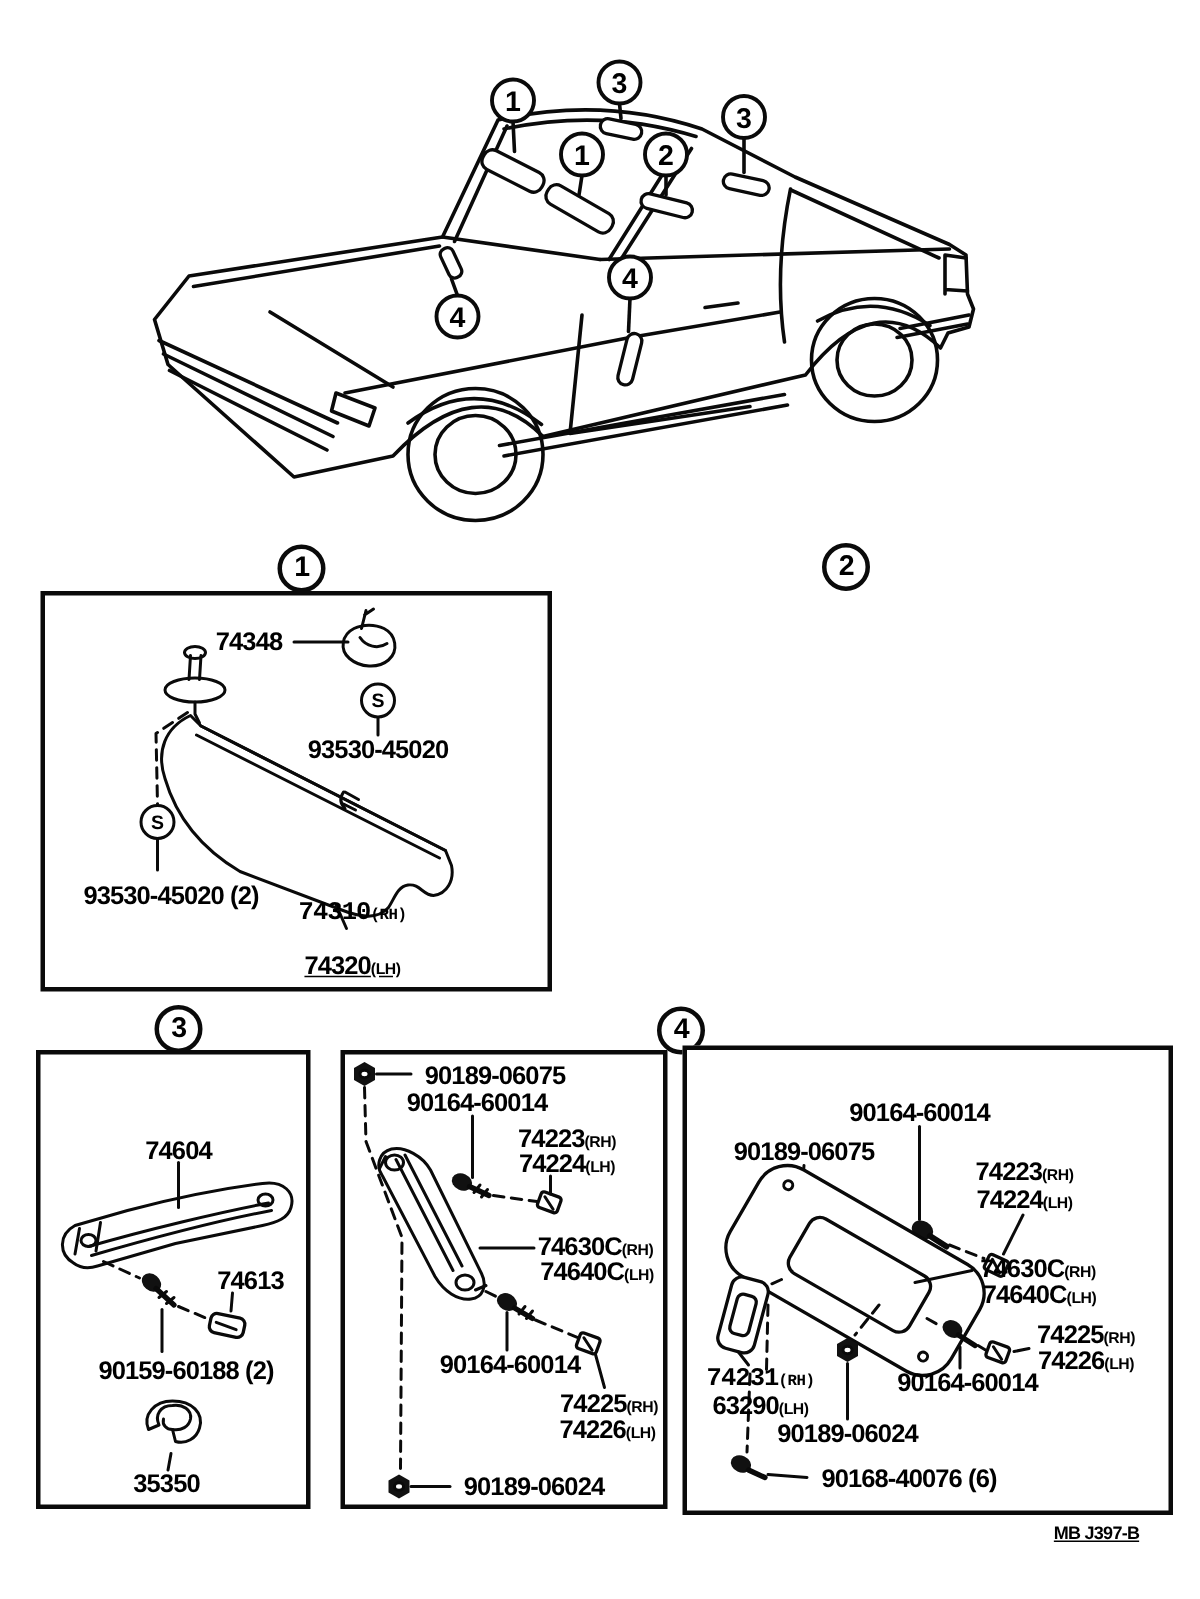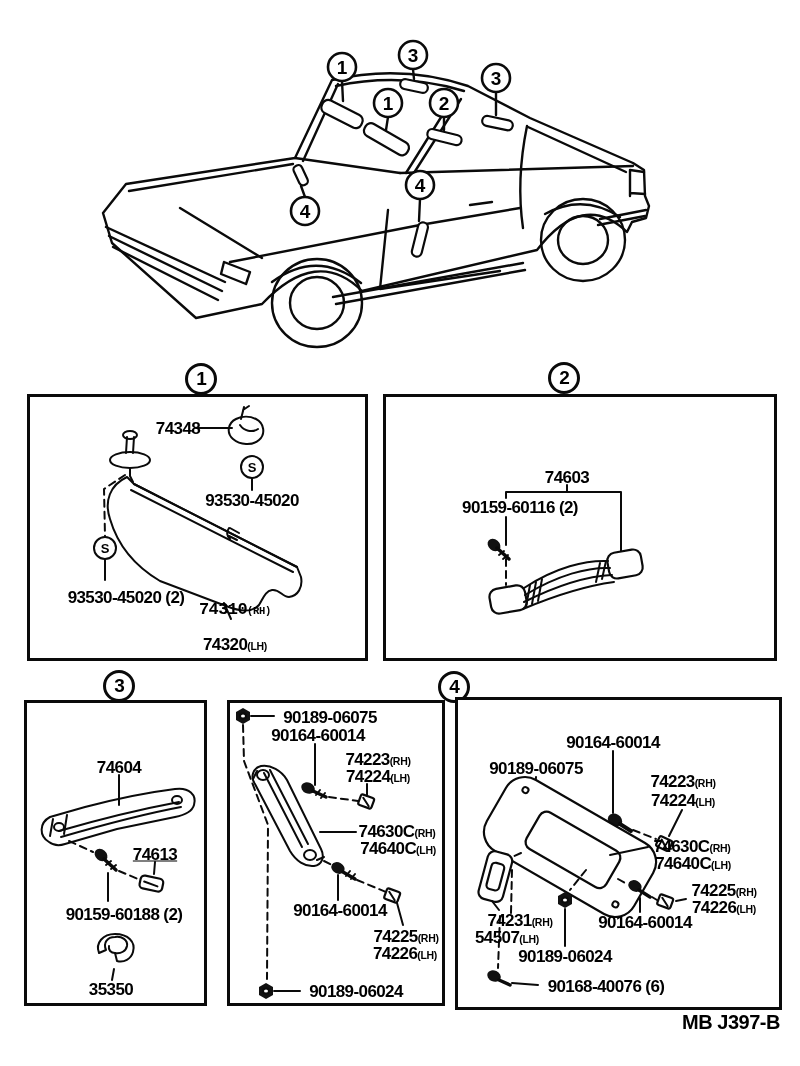--- a/index.html
+++ b/index.html
@@ -24,21 +24,21 @@
     margin-top:40px;
   }
   .lbl{
     position:absolute; transform:translate(-50%,-50%);
     font-size:17px; font-weight:700; letter-spacing:-0.6px; white-space:nowrap;
     line-height:1;
   }
   .lbl .sub{ font-size:10.5px; letter-spacing:-0.3px; font-weight:700; }
   .footer-code{
     position:absolute; transform:translate(-50%,-50%);
-    font-size:20px; font-weight:700; letter-spacing:-0.5px; white-space:nowrap;
+    font-size:12px; font-weight:700; letter-spacing:-0.5px; white-space:nowrap;text-decoration:underline;
   }
   .ink{ stroke:#0a0a0a; fill:none; stroke-width:2; stroke-linecap:round; stroke-linejoin:round; }
   .ink-thick{ stroke:#0a0a0a; fill:none; stroke-width:2.4; stroke-linecap:round; stroke-linejoin:round; }
   .fillpart{ fill:#ffffff; stroke:#0a0a0a; stroke-width:2.2; }
   .dark{ fill:#111; stroke:none; }
   .dashed{ stroke-dasharray:7 5; }
   text.callout{ font-family:"Liberation Sans",sans-serif; font-size:19px; font-weight:700; fill:#000; text-anchor:middle; }
   text.ssym{ font-family:"Liberation Sans",sans-serif; font-size:13px; font-weight:700; fill:#000; text-anchor:middle; }
 </style>
 </head>
@@ -174,55 +174,27 @@
         <path d="M75,162 L75,183"></path>
         <path d="M194,206 L201,222"></path>
         <path class="dashed" d="M95,78 L74,92 L75,139"></path>
 
         <circle class="fillpart" cx="222" cy="70" r="11" style="stroke-width:2"></circle>
         <circle class="fillpart" cx="75" cy="151" r="11" style="stroke-width:2"></circle>
       </g>
       <text class="ssym" x="222" y="74.5">S</text>
       <text class="ssym" x="75" y="155.5">S</text>
     </svg>
-    <div class="lbl" style="left:136px;top:31px;margin-left:12px;">74348</div>
+    <div class="lbl" style="left:136px;top:31px;">74348</div>
     <div class="lbl" style="left:222px;top:103px;">93530-45020</div>
-    <div class="lbl" style="left:96px;top:200px;">93530-45020 (2)</div>
+    <div class="lbl" style="left:84px;top:200px;">93530-45020 (2)</div>
     <div class="lbl" style="left:205px;top:212px;font-family:Liberation Mono, monospace;"><span>74310</span><span class="sub">(RH)</span></div>
-    <div class="lbl" style="left:205px;top:247px;"><span>74320</span><span class="sub">(LH)</span></div>
+    <div class="lbl" style="left:205px;top:247px;text-decoration:underline;"><span>74320</span><span class="sub">(LH)</span></div>
   </div>
 
-  <div class="box" style="left:383px;top:394px;width:388px;height:261px;">
-    <svg class="art" width="388" height="261" viewBox="0 0 388 261">
-      <g class="ink">
-
-        <path d="M181,88 L181,95 M120,95 L235,95 M120,95 L120,101 M120,120 L120,148 M235,95 L235,156"></path>
-        <path class="dashed" d="M120,162 L120,188"></path>
-
-        <g>
-          <ellipse class="dark" cx="108" cy="148" rx="7" ry="5.5" transform="rotate(40 108 148)"></ellipse>
-          <path d="M111,151 L123,162" style="stroke-width:3.5"></path>
-          <path d="M113,158 l5,-4 M117,162 l5,-4"></path>
-        </g>
-
-        <g>
-          <g transform="rotate(-10 122 202)">
-              <rect class="fillpart" x="104" y="190" width="36" height="25" rx="8"></rect>
-            </g>
-          <g transform="rotate(-10 239 167)">
-              <rect class="fillpart" x="222" y="154" width="34" height="26" rx="8"></rect>
-            </g>
-          <path d="M138,191 C170,170 200,163 222,164 M139,198 C172,178 202,170 224,171 M138,205 C174,187 204,179 226,178 M137,212 C175,196 206,188 228,185"></path>
-          <path d="M144,188 L140,210 M150,185 L146,207 M156,182 L152,204 M214,166 L210,185 M220,164 L216,182"></path>
-        </g>
-      </g>
-    </svg>
-    <div class="lbl" style="left:181px;top:80px;">74603</div>
-    <div class="lbl" style="left:134px;top:110px;">90159-60116 (2)</div>
-  </div>
 
   <div class="box" style="left:24px;top:700px;width:177px;height:300px;">
     <svg class="art" width="177" height="300" viewBox="0 0 177 300">
       <g class="ink">
         <path d="M92,72 L92,102"></path>
 
         <g>
           <path d="M22,139 C12,133 12,120 23,114 L58,104 C96,94 124,89 148,86 C162,84 170,92 167,102 C165,109 158,112 148,114 L90,126 L38,141 C32,143 26,142 22,139 Z"></path>
           <path d="M32,128 C70,117 120,105 152,99 M34,134 C72,123 122,110 154,104"></path>
           <ellipse cx="32" cy="124" rx="5" ry="4"></ellipse>
@@ -246,21 +218,21 @@
         <path d="M81,170 L81,198"></path>
 
         <g>
           <path d="M72,250 C68,240 76,231 88,231 C101,231 109,239 106,249 C104,256 97,260 90,258 L88,250 C94,251 99,248 100,243 C101,237 95,233 88,234 C80,234 76,240 79,247 Z"></path>
           <path d="M88,250 C84,250 81,247 82,243"></path>
         </g>
         <path d="M87,266 L85,277"></path>
       </g>
     </svg>
     <div class="lbl" style="left:92px;top:64px;">74604</div>
-    <div class="lbl" style="left:128px;top:151px;text-decoration:underline;">74613</div>
+    <div class="lbl" style="left:140px;top:151px;">74613</div>
     <div class="lbl" style="left:97px;top:211px;">90159-60188 (2)</div>
     <div class="lbl" style="left:84px;top:286px;">35350</div>
   </div>
 
   <div class="box" style="left:227px;top:700px;width:212px;height:300px;">
     <svg class="art" width="212" height="300" viewBox="0 0 212 300">
       <g class="ink">
 
         <g>
           <path class="dark" d="M13,5 L20,9 L20,17 L13,21 L6,17 L6,9 Z"></path>
@@ -391,22 +363,22 @@
       </g>
     </svg>
     <div class="lbl" style="left:155px;top:42px;">90164-60014</div>
     <div class="lbl" style="left:78px;top:68px;">90189-06075</div>
     <div class="lbl" style="left:225px;top:81px;"><span>74223</span><span class="sub">(RH)</span></div>
     <div class="lbl" style="left:225px;top:100px;"><span>74224</span><span class="sub">(LH)</span></div>
     <div class="lbl" style="left:234px;top:146px;"><span>74630C</span><span class="sub">(RH)</span></div>
     <div class="lbl" style="left:235px;top:163px;"><span>74640C</span><span class="sub">(LH)</span></div>
     <div class="lbl" style="left:266px;top:190px;"><span>74225</span><span class="sub">(RH)</span></div>
     <div class="lbl" style="left:266px;top:207px;"><span>74226</span><span class="sub">(LH)</span></div>
-    <div class="lbl" style="left:62px;top:220px;"><span>74231</span><span class="sub">(RH)</span></div>
-    <div class="lbl" style="left:49px;top:237px;"><span>54507</span><span class="sub">(LH)</span></div>
+    <div class="lbl" style="left:49px;top:220px;font-family:Liberation Mono, monospace;"><span>74231</span><span class="sub">(RH)</span></div>
+    <div class="lbl" style="left:49px;top:237px;"><span>63290</span><span class="sub">(LH)</span></div>
     <div class="lbl" style="left:187px;top:222px;">90164-60014</div>
     <div class="lbl" style="left:107px;top:256px;">90189-06024</div>
     <div class="lbl" style="left:148px;top:286px;text-align:right;">90168-40076 (6)</div>
   </div>
 
   <div class="footer-code" style="left:731px;top:1022px;">MB J397-B</div>
 
 </div>
 
 </body></html>

